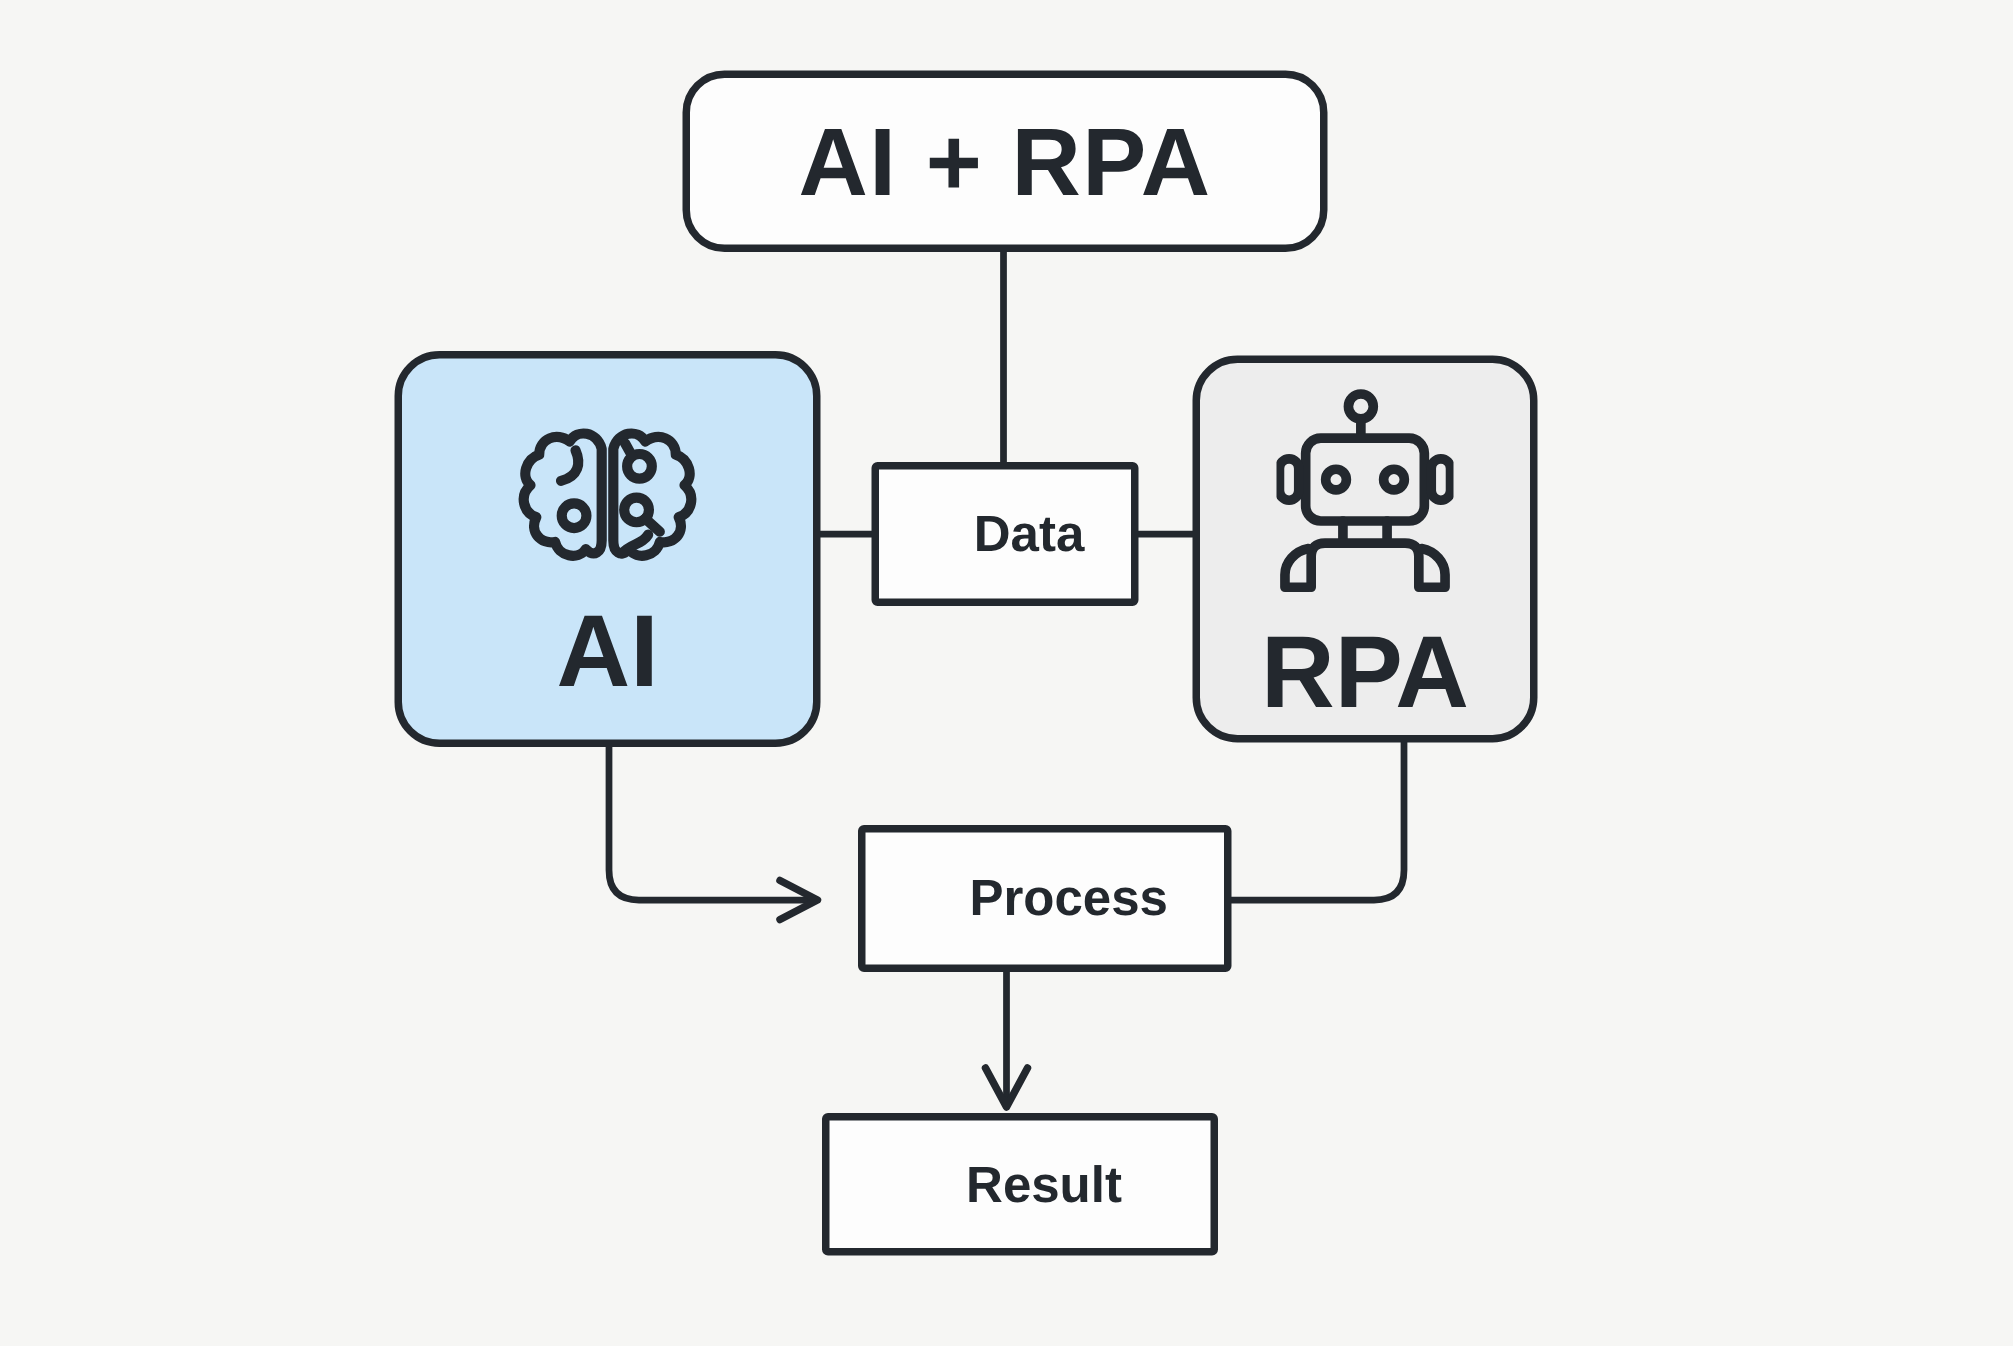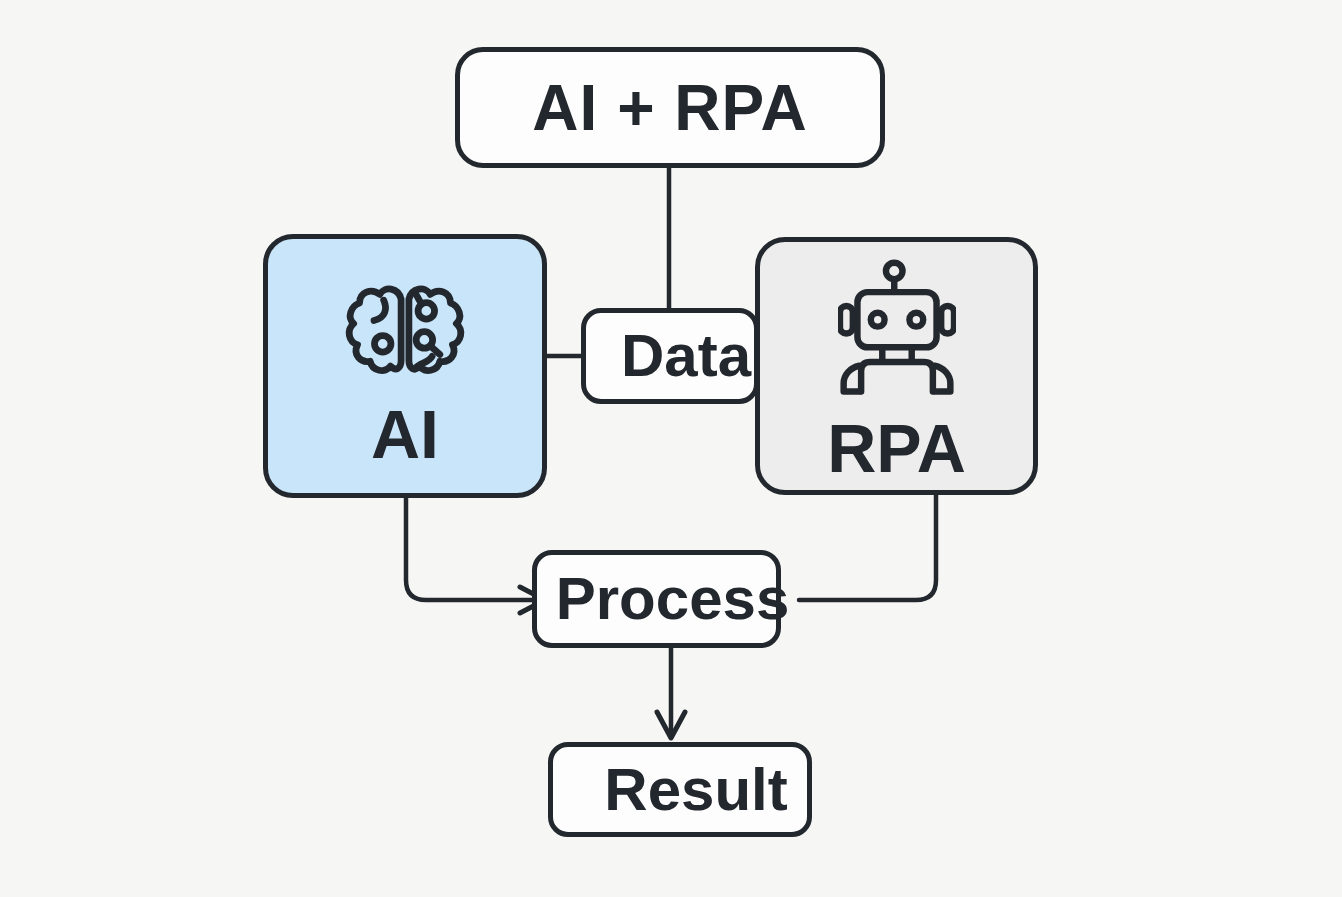--- a/index.html
+++ b/index.html
@@ -56,32 +56,32 @@
     flex-direction: column;
     border-radius: 30px;
     font-size: 68px;
   }
   .node--ai {
     left: 263px; top: 234px; width: 284px; height: 264px;
     background: var(--ai-fill);
     padding-top: 12px;
   }
   .node--rpa {
-    left: 755px; top: 237px; width: 283px; height: 258px;
+    left: 795px; top: 237px; width: 230px; height: 258px;
     background: var(--rpa-fill);
     gap: 17px;
     padding-top: 8px;
   }
   .node--small {
-    border-radius: 20px;
-    font-size: 60px;
+    border-radius: 4px;
+    font-size: 34px;
     padding-left: 32px;
   }
   .node--data    { left: 581px; top: 308px; width: 178px; height: 96px; }
-  .node--process { left: 532px; top: 550px; width: 249px; height: 98px; }
+  .node--process { left: 572px; top: 550px; width: 249px; height: 98px; }
   .node--result  { left: 548px; top: 742px; width: 264px; height: 95px; }
   .icon { display: block; }
   .icon path, .icon circle, .icon rect, .icon line {
     fill: none;
     stroke: var(--stroke);
     stroke-width: 7;
     stroke-linecap: round;
     stroke-linejoin: round;
   }
   .node__label { display: block; }

